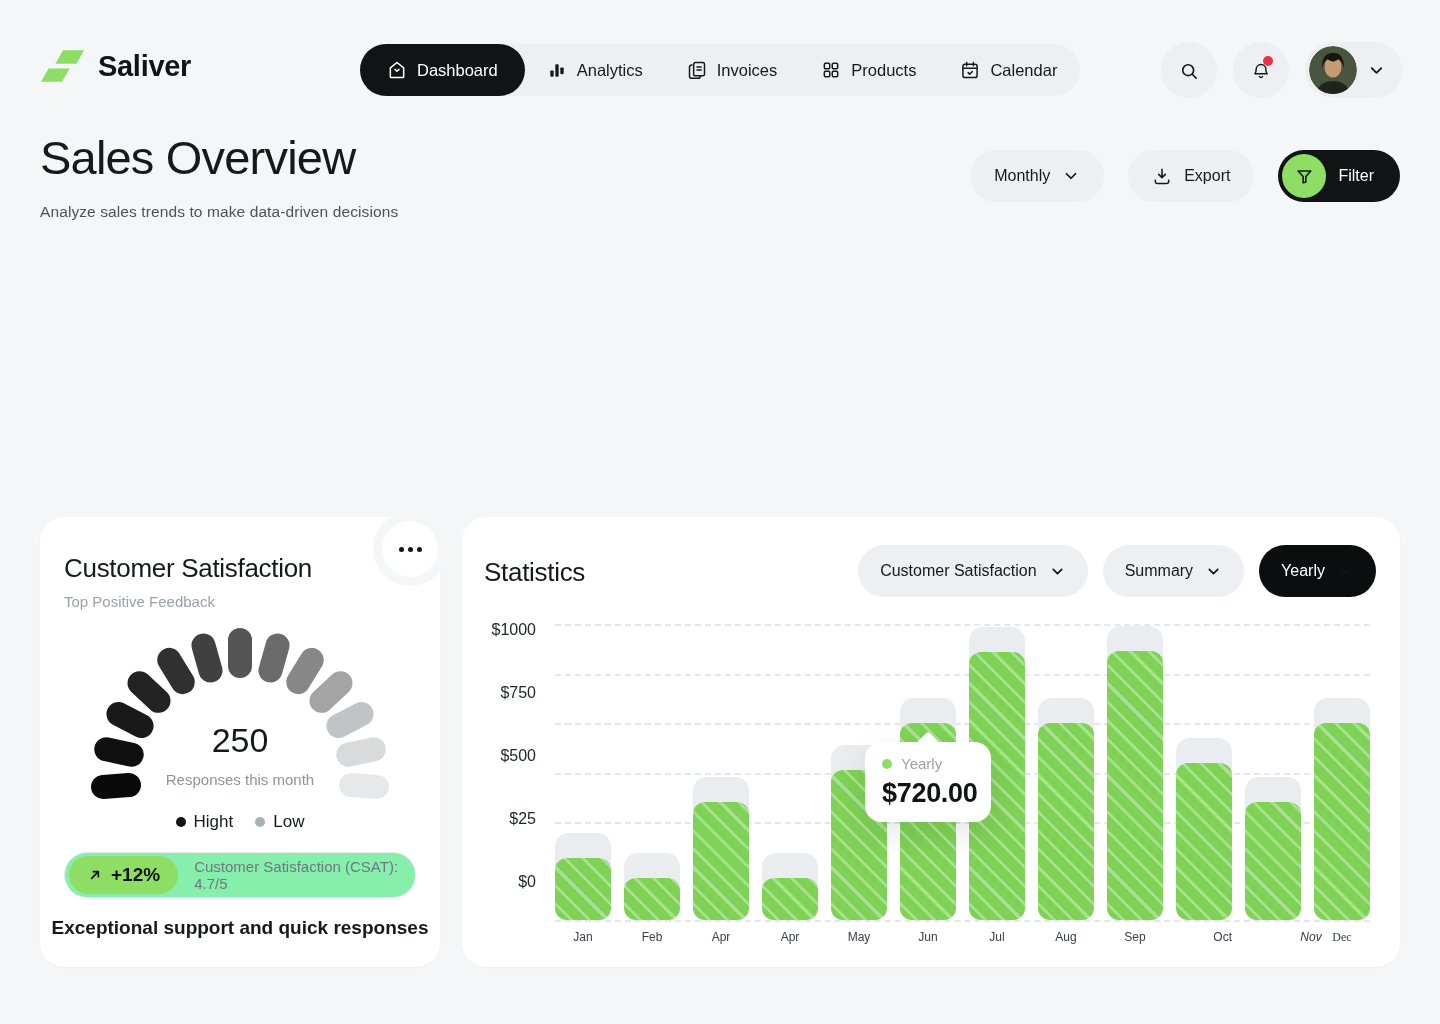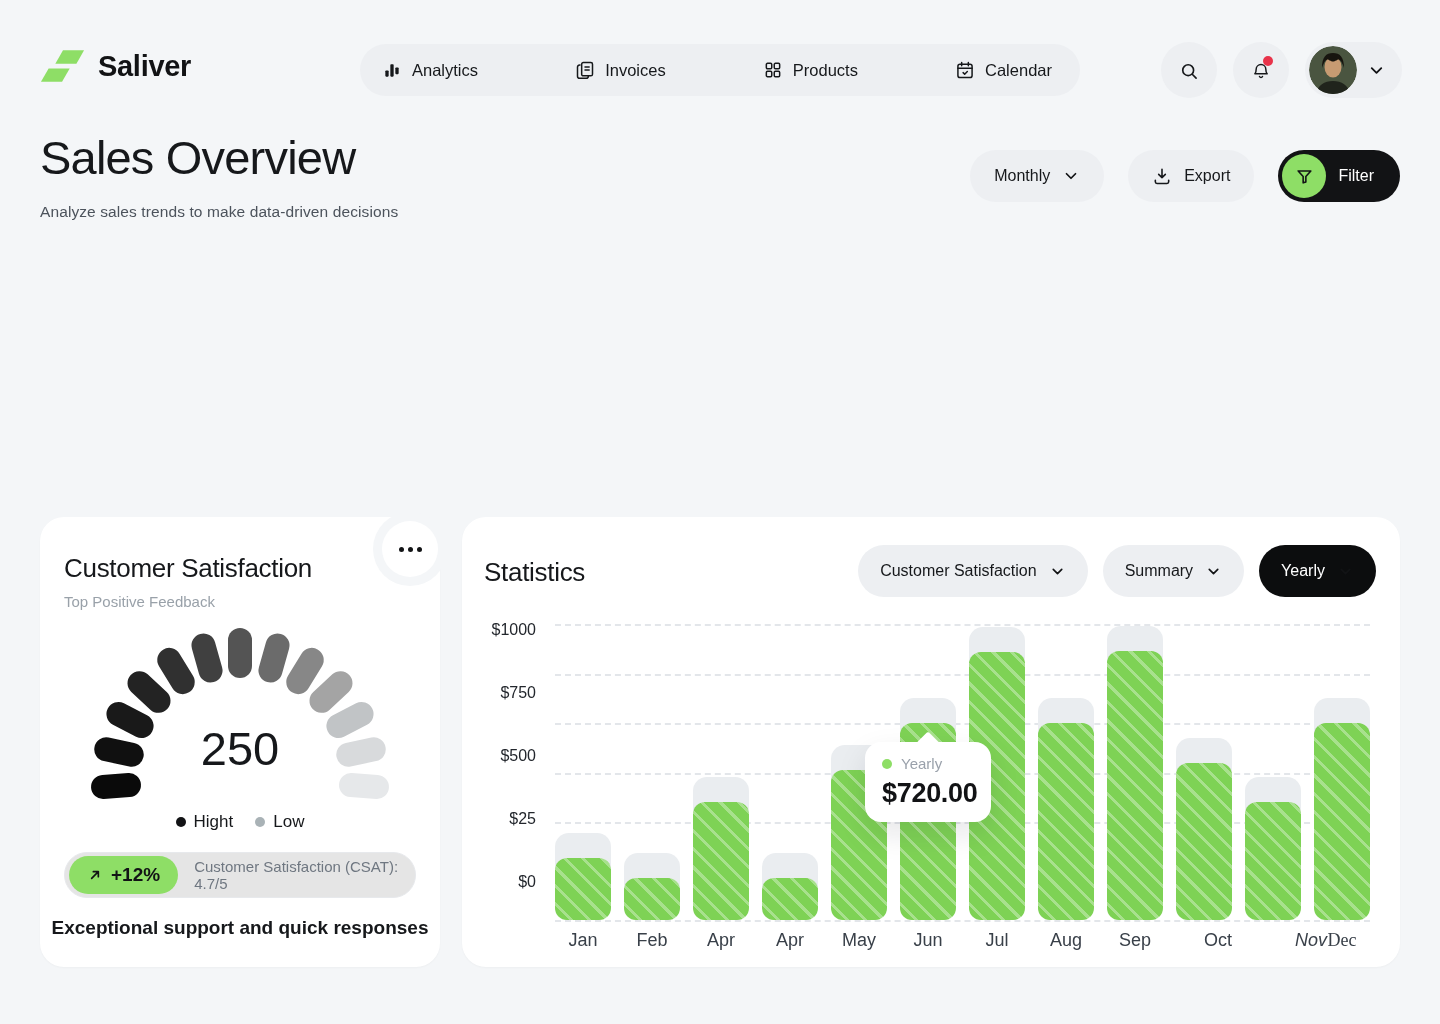--- a/index.html
+++ b/index.html
@@ -80,30 +80,30 @@
   .dots-btn {
     position:absolute; left:342px; top:4px; width:56px; height:56px; border-radius:50%;
     background:#ffffff; border:none; cursor:pointer; display:flex; align-items:center; justify-content:center; gap:4px;
   }
   .dots-btn i { width:5px; height:5px; border-radius:50%; background:#121315; }
 
   .card-title { position:absolute; left:24px; top:36px; font-size:26px; font-weight:500; letter-spacing:-0.3px; color:#16181b; }
   .card-subtle { position:absolute; left:24px; top:76px; font-size:15px; color:#99a1a9; }
 
   .gauge-seg { position:absolute; width:50px; height:24px; border-radius:12px; }
-  .gauge-value { position:absolute; left:0; top:204px; width:400px; text-align:center; font-size:47px; font-weight:500; color:#16181b; }
+  .gauge-value { position:absolute; left:0; top:204px; width:400px; text-align:center; font-size:34px; font-weight:500; color:#16181b; }
   .gauge-caption { position:absolute; left:0; top:254px; width:400px; text-align:center; font-size:15px; color:#8d949c; }
 
   .sat-legend { position:absolute; left:0; top:295px; width:400px; display:flex; justify-content:center; gap:22px; }
   .legend-item { display:flex; align-items:center; gap:8px; font-size:17px; font-weight:500; color:#16181b; }
   .legend-dot { width:10px; height:10px; border-radius:50%; }
 
   .csat-row {
     position:absolute; left:24px; top:335px; width:352px; height:46px;
-    border:1px solid #e7e9ec; border-radius:23px; background:#e5e5e5;
+    border:1px solid #e7e9ec; border-radius:23px; background:#86efac;
     display:flex; align-items:center; gap:16px; padding:4px;
   }
   .trend-pill {
     height:38px; border-radius:19px; background:#8ede66; color:#121315;
     display:flex; align-items:center; gap:8px; padding:0 18px;
     font-size:19px; font-weight:600;
   }
   .trend-pill .ic16 { width:16px; height:16px; display:inline-flex; }
   .ic16 svg { width:100%; height:100%; }
   .csat-text { font-size:15px; color:#6f7781; }
@@ -122,21 +122,21 @@
   .y-tick { position:absolute; left:0; width:74px; text-align:right; font-size:16px; color:#23272d; }
   .plot { position:absolute; left:93px; top:107px; width:815px; height:296px; }
   .gridline { position:absolute; left:0; width:100%; height:0; border-top:2px dashed #e3e6ea; }
   .bar-group { position:absolute; bottom:0; width:56px; }
   .bar-cap { position:absolute; bottom:0; left:0; width:56px; background:#eaedf0; border-radius:14px; }
   .bar {
     position:absolute; bottom:0; left:0; width:56px; border-radius:12px;
     background:repeating-linear-gradient(45deg, rgba(255,255,255,0) 0 10px, rgba(255,255,255,.33) 10px 13px), #7ed255;
     cursor:pointer;
   }
-  .x-tick { position:absolute; top:306px; width:56px; text-align:center; font-size:18px; color:#394049; }
+  .x-tick { position:absolute; top:306px; width:56px; text-align:center; font-size:12px; color:#394049; }
 
   .tooltip {
     position:absolute; width:126px; height:80px; border-radius:16px; background:#ffffff;
     box-shadow:0 12px 30px rgba(17,24,39,.10); z-index:5; padding:13px 0 0 17px;
   }
   .tooltip-arrow { position:absolute; top:-7px; width:18px; height:18px; background:#ffffff; transform:rotate(45deg); border-radius:3px; }
   .tooltip-head { display:flex; align-items:center; gap:9px; }
   .tooltip-dot { width:10px; height:10px; border-radius:50%; background:#8ede66; }
   .tooltip-label { font-size:15px; color:#9aa1ab; }
   .tooltip-value { margin-top:6px; font-size:27px; font-weight:600; color:#121315; letter-spacing:-0.3px; }
@@ -146,20 +146,29 @@
 
 <div class="abs brand">
   <svg class="brand-logo" viewBox="0 0 48 34">
     <path d="M24 0 H46 L38 14 H16 Z" fill="#8ede66"></path>
     <path d="M9 19 H31 L23 33 H1 Z" fill="#8ede66"></path>
   </svg>
   <span class="brand-name">Saliver</span>
 </div>
 
 <nav class="abs nav-group" id="nav-group">
+    <button class="nav-item active">
+      <span class="nav-ic">
+        <svg viewBox="0 0 24 24" fill="none" stroke="currentColor" stroke-width="1.8">
+          <path d="M4 9.5 12 3l8 6.5V20a1 1 0 0 1-1 1H5a1 1 0 0 1-1-1Z" stroke-linejoin="round"></path>
+          <path d="M9.6 11.3 12 13.5l2.4-2.2" stroke-linecap="round" stroke-linejoin="round"></path>
+        </svg>
+      </span>
+      <span>Dashboard</span>
+    </button>
     <button class="nav-item">
       <span class="nav-ic">
         <svg viewBox="0 0 24 24" fill="currentColor">
           <rect x="4" y="12.5" width="4" height="7.5" rx="1"></rect>
           <rect x="10" y="5" width="4" height="15" rx="1"></rect>
           <rect x="16" y="9" width="4" height="8" rx="1"></rect>
         </svg>
       </span>
       <span>Analytics</span>
     </button>
@@ -277,20 +286,21 @@
       <span class="gauge-seg" style="left: 141.5px; top: 128.6px; background: rgb(64, 64, 64); transform: rotate(-105.7deg);"></span>
       <span class="gauge-seg" style="left: 175px; top: 124px; background: rgb(84, 84, 84); transform: rotate(-90deg);"></span>
       <span class="gauge-seg" style="left: 208.5px; top: 128.6px; background: rgb(107, 107, 107); transform: rotate(-74.3deg);"></span>
       <span class="gauge-seg" style="left: 239.5px; top: 142.1px; background: rgb(135, 135, 135); transform: rotate(-58.7deg);"></span>
       <span class="gauge-seg" style="left: 265.7px; top: 163.4px; background: rgb(164, 164, 164); transform: rotate(-43deg);"></span>
       <span class="gauge-seg" style="left: 285.2px; top: 191.1px; background: rgb(193, 196, 198); transform: rotate(-27.3deg);"></span>
       <span class="gauge-seg" style="left: 296.4px; top: 222.9px; background: rgb(216, 218, 220); transform: rotate(-11.7deg);"></span>
       <span class="gauge-seg" style="left: 298.7px; top: 256.6px; background: rgb(230, 232, 234); transform: rotate(4deg);"></span>
     </div>
   <div class="gauge-value">250</div>
+  <div class="gauge-caption">Responses this month</div>
 
   <div class="sat-legend" id="sat-legend">
       <span class="legend-item">
         <span class="legend-dot" style="background:#121315"></span>
         <span>Hight</span>
       </span>
       <span class="legend-item">
         <span class="legend-dot" style="background:#a9b2b6"></span>
         <span>Low</span>
       </span>

